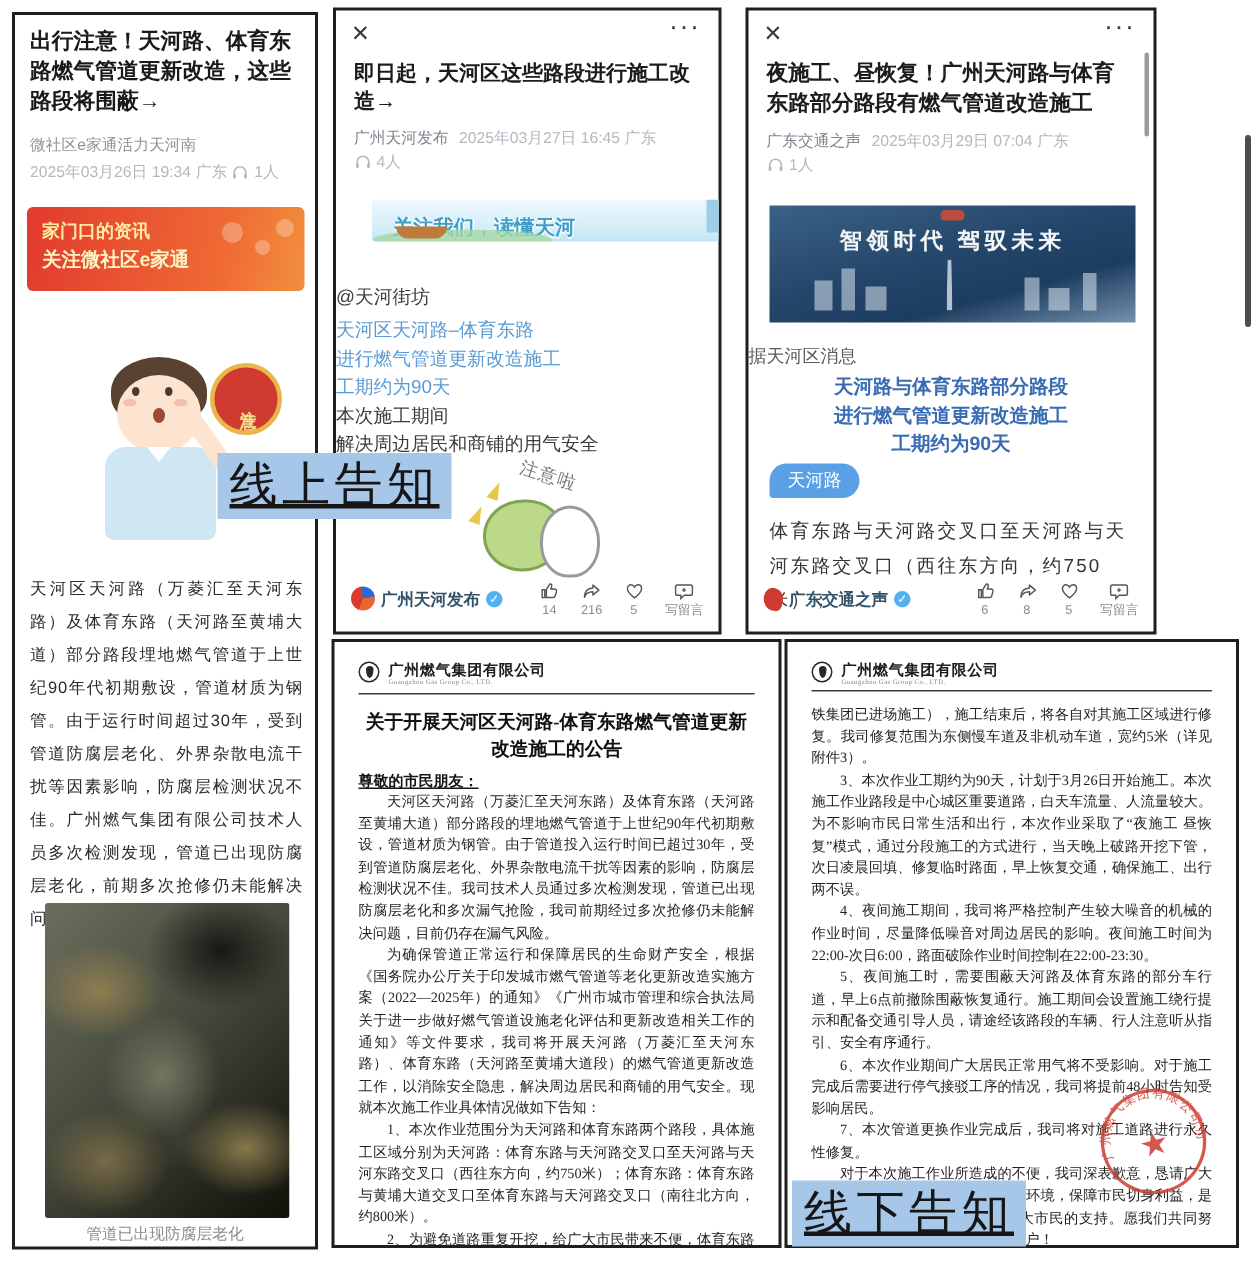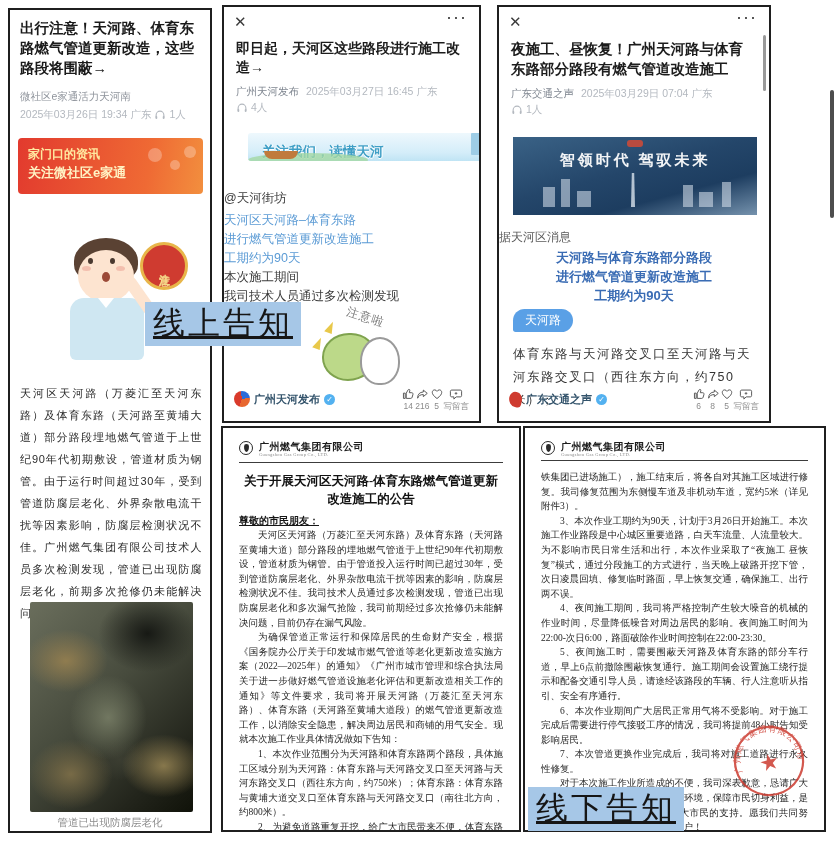--- a/index.html
+++ b/index.html
@@ -47,21 +47,21 @@
   
   .x-btn{position:absolute;left:10px;top:6px;font-size:15px;color:#3a3a3a;}
   .more-btn{position:absolute;right:12px;top:0px;font-size:18px;color:#3a3a3a;letter-spacing:1px;}
   .post-title{position:absolute;left:12px;font-weight:bold;color:#1c1c1c;}
   .src{color:#7f8690;margin-right:4px;}
   .footer{position:absolute;left:0;bottom:5px;width:100%;height:34px;display:flex;align-items:center;}
   .f-left{display:flex;align-items:center;gap:4px;margin-left:10px;flex:1;min-width:0;}
   .f-name{font-size:11px;font-weight:bold;color:#33536b;white-space:nowrap;}
   .v-badge{width:11px;height:11px;border-radius:50%;background:#53b1f0;color:#fff;font-size:8px;line-height:11px;
            text-align:center;flex:0 0 auto;}
-  .f-actions{display:flex;margin-right:10px;}
+  .f-actions{display:flex;gap:14px;margin-right:10px;}
   .act{display:flex;flex-direction:column;align-items:center;gap:1px;}
   .act .cnt{font-size:8.5px;color:#8b8b8b;line-height:9px;white-space:nowrap;}
   .ic{display:block;}
 
   
   #mid-post{left:222px;top:5px;width:259px;height:418px;}
   #mid-post .post-title{top:32px;width:233px;font-size:14px;line-height:19px;}
   #mid-post .meta-row.m1{left:12px;top:78px;}
   #mid-post .meta-row.m2{left:12px;top:94px;}
   .mid-banner{position:absolute;left:24px;top:126px;width:239px;height:28px;border-radius:3px;overflow:hidden;
@@ -191,21 +191,21 @@
     <span class="bld" style="right:54px;width:10px;height:22px;"></span>
     <span class="bld" style="right:40px;width:8px;height:28px;"></span>
     <span class="bld" style="right:26px;width:10px;height:18px;"></span>
     <span class="bld" style="right:12px;width:7px;height:24px;"></span>
   </div>
   <div class="c-line dark" style="top:184px;">@天河街坊</div>
   <div class="c-line blue" style="top:206px;">天河区天河路–体育东路</div>
   <div class="c-line blue" style="top:225px;">进行燃气管道更新改造施工</div>
   <div class="c-line blue" style="top:244px;">工期约为90天</div>
   <div class="c-line dark" style="top:263px;">本次施工期间</div>
-  <div class="c-line dark" style="top:282px;">我司技术人员通过多次检测发现</div>
+  <div class="c-line dark" style="top:282px;">解决周边居民和商铺的用气安全</div>
   <div class="sticker">
     <span class="stk-bolt" style="left:2px;top:30px;"></span>
     <span class="stk-bolt" style="left:14px;top:14px;"></span>
     <span class="stk-green"></span>
     <span class="stk-white"></span>
     <span class="stk-text">注意啦</span>
   </div>
   <div class="footer">
     <div class="f-left">
       <span style="width:16px;height:16px;border-radius:50%;flex:0 0 auto;background:conic-gradient(from 200deg,#d93a2b 0 150deg,#2b6bd9 150deg 240deg,#e8672f 240deg 360deg);"></span>

